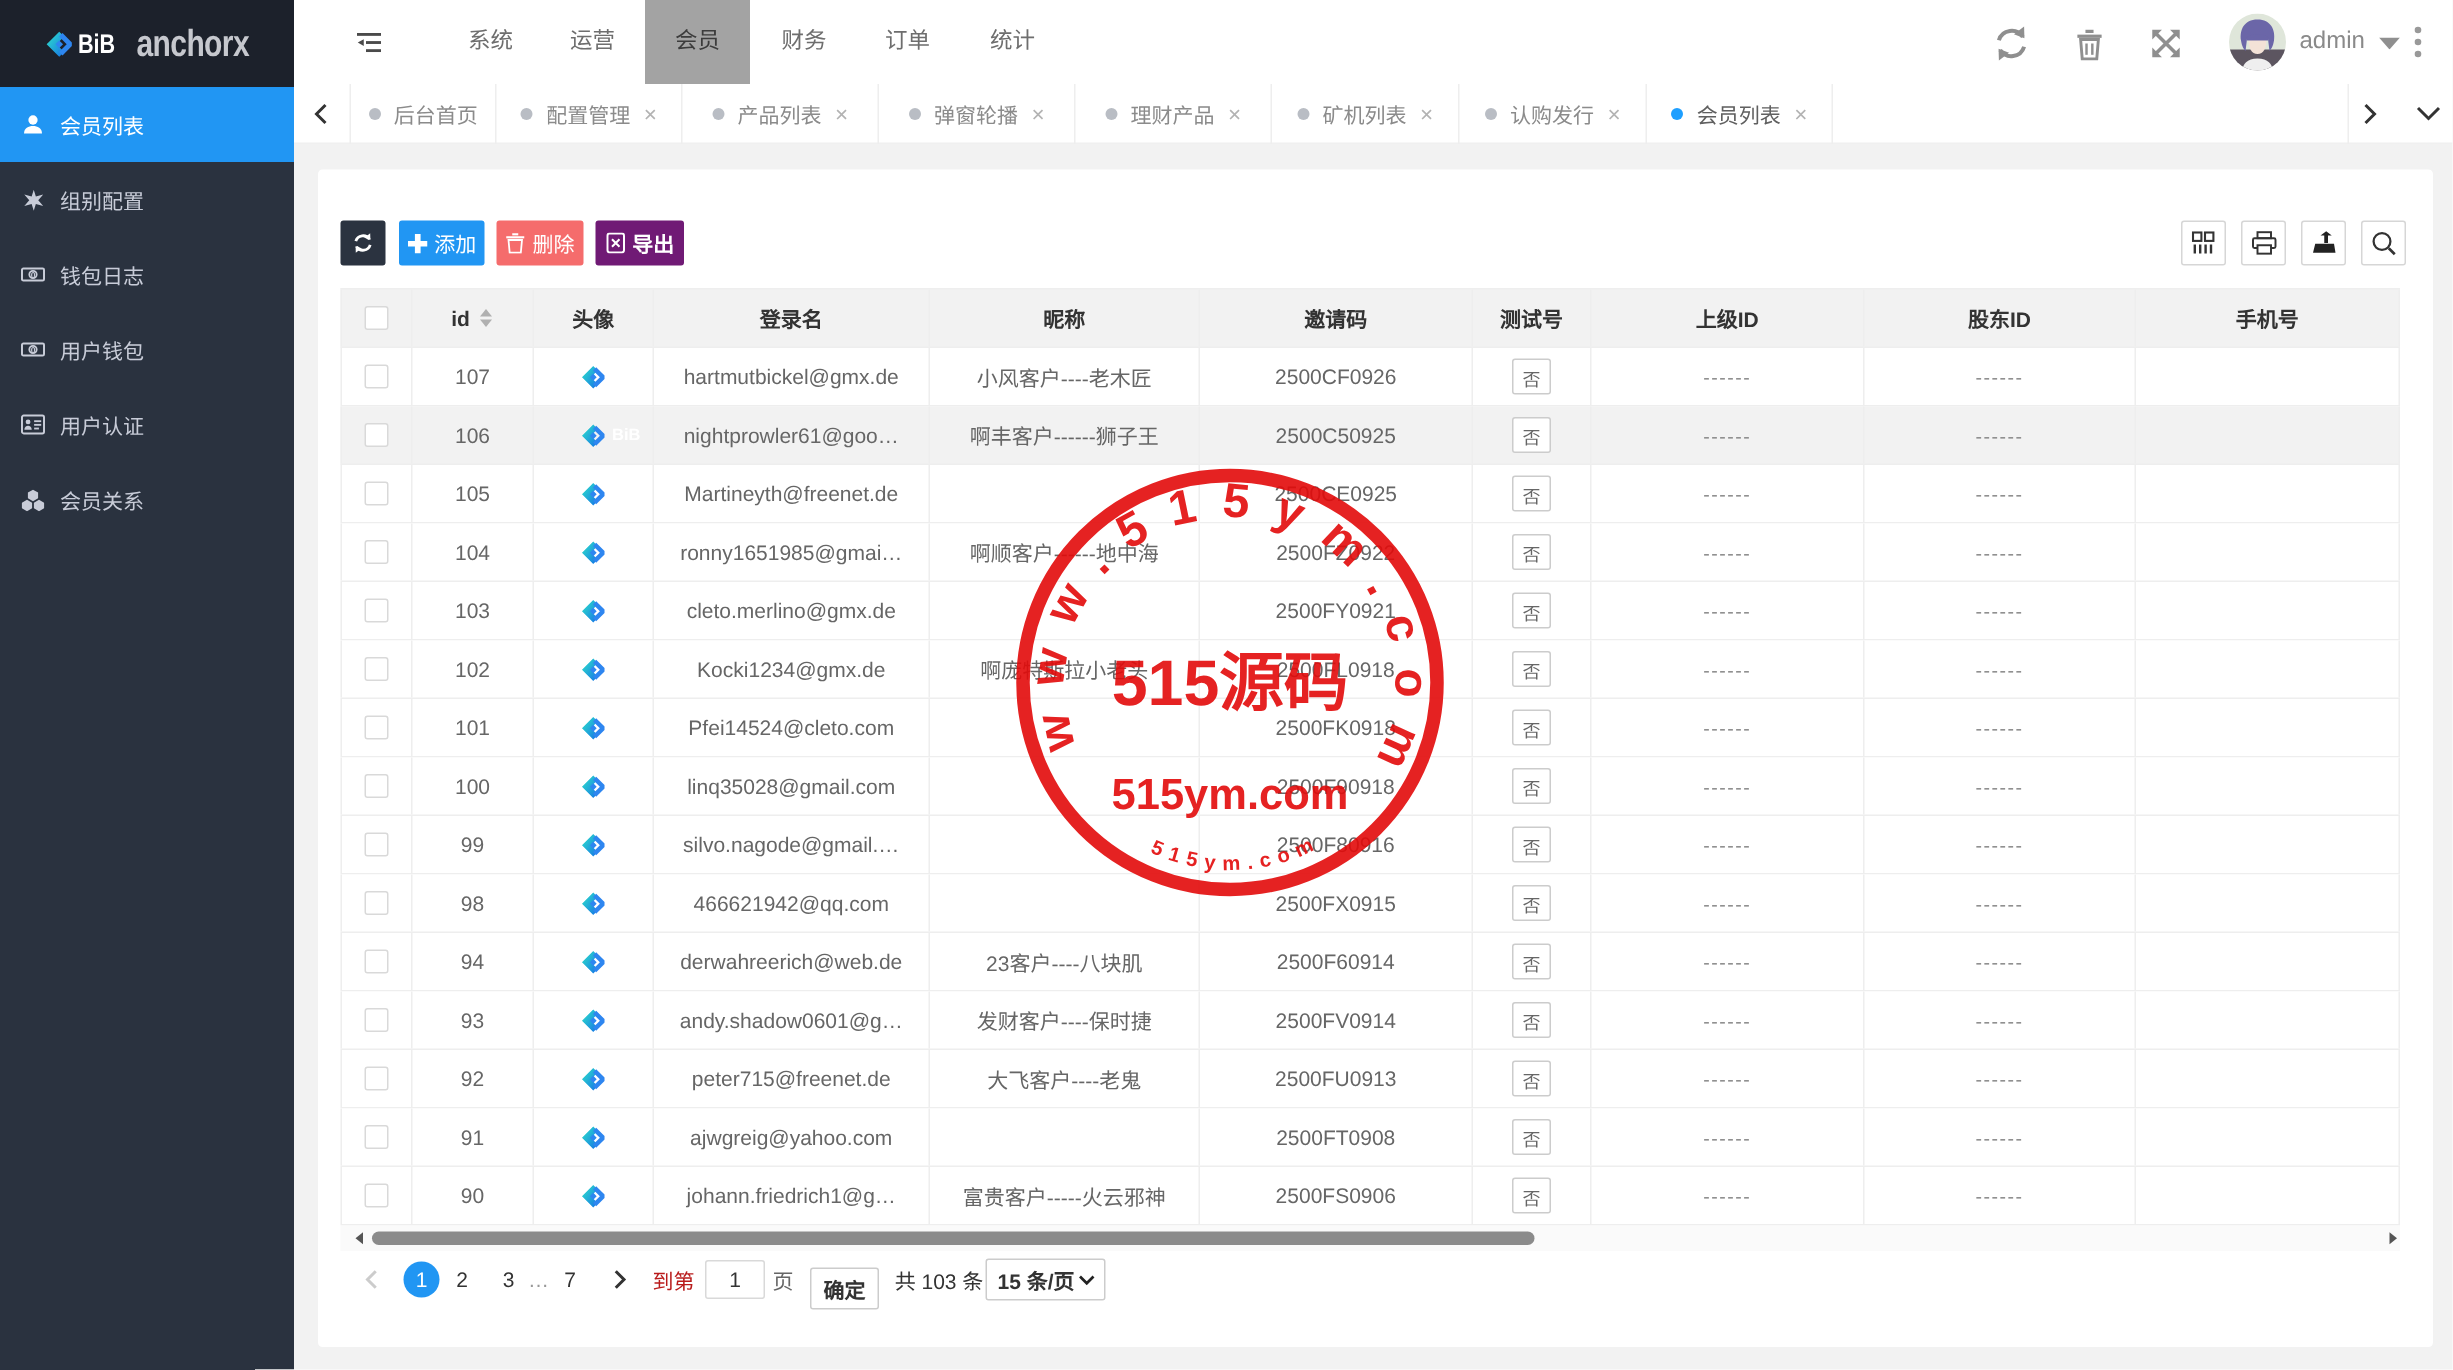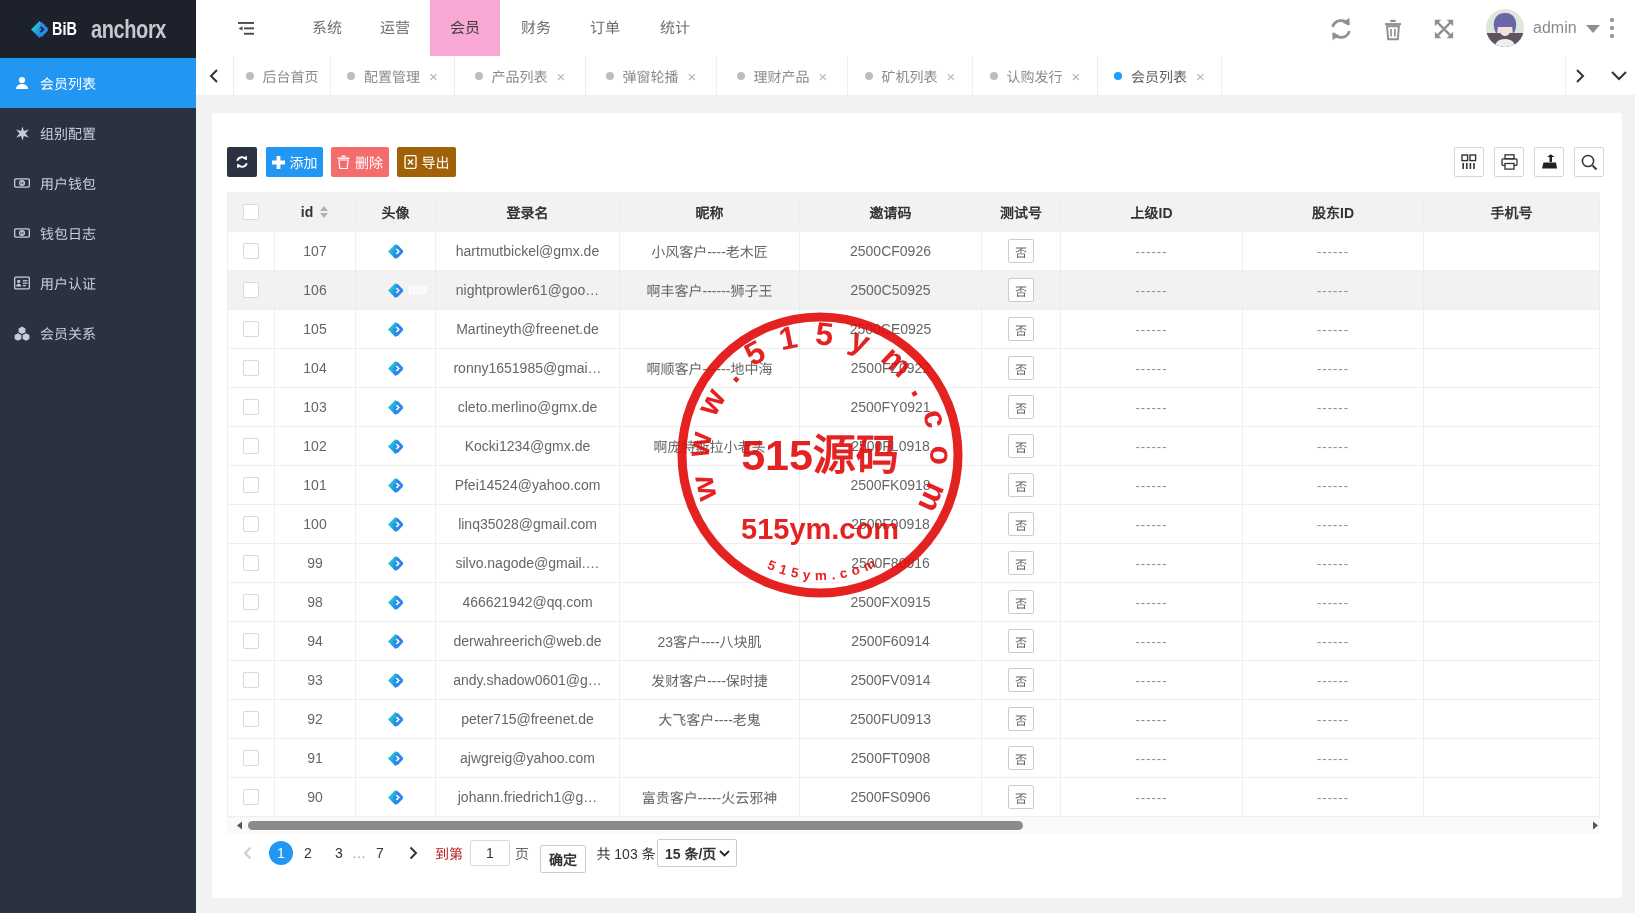--- a/index.html
+++ b/index.html
@@ -13,21 +13,21 @@
   #logo { height:58px; background:#1c212b; display:flex; align-items:center; padding-left:30px; }
   #logo .ltxt { color:#fff; font-size:18px; font-weight:bold; margin-left:3px; transform:scaleX(0.8); transform-origin:left center; display:inline-block; }
   #logo .ltxt2 { color:#c6c8ce; font-size:25px; font-weight:bold; margin-left:8px; transform:scaleX(0.8); transform-origin:left center; display:inline-block; letter-spacing:-0.5px; }
   .mitem { height:50px; display:flex; align-items:center; color:#c8ccd8; font-size:14px; }
   .mitem .mico { width:16px; height:16px; margin-left:14px; margin-right:10px; flex:none; display:flex; align-items:center; justify-content:center;}
   .mitem.on { background:#2196f3; color:#fff; }
 
   
   #header { position:absolute; left:196px; top:0; width:1439px; height:56px; background:#fff; z-index:4; }
   .navitem { position:absolute; top:0; height:56px; line-height:56px; text-align:center; font-size:15px; color:#6e6e6e; width:70px; }
-  .navitem.on { background:#f9a8d4; color:#3c3c3c; }
+  .navitem.on { background:#a3a3a3; color:#3c3c3c; }
   .hico { position:absolute; top:14px; width:28px; height:28px; }
 
   
   #tabbar { position:absolute; left:196px; top:56px; width:1439px; height:40px; background:#fff; z-index:4; border-bottom:1px solid #f0f0f0;}
   .tab { position:absolute; top:0; height:40px; border-right:1px solid #eee; display:flex; align-items:center; justify-content:center; font-size:14px; color:#8b8b8b; }
   .tab .dot { width:8px; height:8px; border-radius:50%; background:#b9bdc4; margin-right:9px; }
   .tab .x { color:#b3b3b3; font-size:15px; margin-left:9px; font-family:"Liberation Sans",sans-serif; }
   .tab.on .dot { background:#1e9fff; }
   .tab.on { color:#606060; }
 
@@ -88,28 +88,28 @@
     <svg width="15" height="15" viewBox="0 0 15 15">
           <path d="M7.5 0.5 L8.9 5 L13.8 3.6 L10.5 7.5 L13.8 11.4 L8.9 10 L7.5 14.5 L6.1 10 L1.2 11.4 L4.5 7.5 L1.2 3.6 L6.1 5 Z" fill="#c8ccd8"></path>
         </svg>
   </span>组别配置</div>
   <div class="mitem"><span class="mico">
     <svg width="17" height="14" viewBox="0 0 17 14">
           <rect x="0.7" y="2.7" width="15.6" height="8.6" rx="1" fill="none" stroke="#c8ccd8" stroke-width="1.4"></rect>
           <circle cx="8.5" cy="7" r="2.6" fill="none" stroke="#c8ccd8" stroke-width="1.3"></circle>
           <text x="8.5" y="9.2" font-size="6" fill="#c8ccd8" text-anchor="middle" font-weight="bold">0</text>
         </svg>
-  </span>用户钱包</div>
+  </span>钱包日志</div>
   <div class="mitem"><span class="mico">
     <svg width="17" height="14" viewBox="0 0 17 14">
           <rect x="0.7" y="2.7" width="15.6" height="8.6" rx="1" fill="none" stroke="#c8ccd8" stroke-width="1.4"></rect>
           <circle cx="8.5" cy="7" r="2.6" fill="none" stroke="#c8ccd8" stroke-width="1.3"></circle>
           <text x="8.5" y="9.2" font-size="6" fill="#c8ccd8" text-anchor="middle" font-weight="bold">0</text>
         </svg>
-  </span>钱包日志</div>
+  </span>用户钱包</div>
   <div class="mitem"><span class="mico">
     <svg width="17" height="14" viewBox="0 0 17 14">
           <rect x="0.7" y="0.7" width="15.6" height="12.6" rx="1.2" fill="none" stroke="#c8ccd8" stroke-width="1.4"></rect>
           <circle cx="5" cy="5.2" r="1.7" fill="#c8ccd8"></circle>
           <path d="M2.4 10.8 C2.4 8.6 3.7 7.8 5 7.8 C6.3 7.8 7.6 8.6 7.6 10.8 Z" fill="#c8ccd8"></path>
           <rect x="9.3" y="4" width="5" height="1.3" fill="#c8ccd8"></rect>
           <rect x="9.3" y="6.6" width="5" height="1.3" fill="#c8ccd8"></rect>
           <rect x="9.3" y="9.2" width="3.4" height="1.3" fill="#c8ccd8"></rect>
         </svg>
   </span>用户认证</div>
@@ -218,21 +218,21 @@
         <path d="M4.6 0 h3.8 v4.6 h4.6 v3.8 h-4.6 v4.6 h-3.8 v-4.6 h-4.6 v-3.8 h4.6 Z" fill="#fff"></path>
       </svg>添加
   </div>
   <div class="btn" style="left:119px;width:58px;background:#f56c6c;">
     <svg width="13" height="14" viewBox="0 0 13 14" style="margin-right:5px;">
       <rect x="0.5" y="2.5" width="12" height="1.4" fill="#fff"></rect>
         <rect x="4.5" y="0.5" width="4" height="1.4" fill="#fff"></rect>
       <path d="M2 5 h9 l-0.8 8.5 h-7.4 Z" fill="none" stroke="#fff" stroke-width="1.2"></path>
     </svg>删除
   </div>
-  <div class="btn" style="left:185px;width:59px;background:#a16207;">
+  <div class="btn" style="left:185px;width:59px;background:#701a75;font-weight:bold;">
     <svg width="13" height="14" viewBox="0 0 13 14" style="margin-right:5px;">
       <rect x="1" y="0.7" width="11" height="12.6" rx="1.4" fill="none" stroke="#fff" stroke-width="1.3"></rect>
       <path d="M4 4.5 L9 9.5 M9 4.5 L4 9.5" stroke="#fff" stroke-width="1.4"></path>
     </svg>导出
   </div>
 
   <div class="iconbtn" style="left:1242px;">
     <svg width="16" height="16" viewBox="0 0 16 16">
       <rect x="1" y="1" width="5.6" height="5.6" fill="none" stroke="#333" stroke-width="1.4"></rect>
       <rect x="9" y="1" width="5.6" height="5.6" fill="none" stroke="#333" stroke-width="1.4"></rect>
@@ -462,21 +462,21 @@
         <div class="td" style="left:129px;width:80px;">
           <span style="position:relative;display:inline-flex;width:17px;height:17px;">
             <svg width="17" height="17" viewBox="0 0 26 26">
               <path d="M13 1.5 L1.5 13 L13 24.5 L17.5 20 L10.5 13 L17.5 6 Z" fill="url(#lg1)"></path>
               <path d="M16 2.8 L24.5 11.3 L24.5 14.7 L16 23.2 L12.8 20 L19.8 13 L12.8 6 Z" fill="#2e86f0"></path>
               <path d="M13 9.5 L16.5 13 L13 16.5 L9.5 13 Z" fill="#2e86f0"></path>
             </svg>
             <span style="position:absolute;left:21px;top:2px;color:#fff;font-size:11px;font-weight:bold;">BiB</span>
           </span>
         </div>
-        <div class="td" style="left:209px;width:184px;">Pfei14524@yahoo.com</div>
+        <div class="td" style="left:209px;width:184px;">Pfei14524@cleto.com</div>
         <div class="td" style="left:393px;width:180px;"></div>
         <div class="td" style="left:573px;width:182px;">2500FK0918</div>
         <div class="td" style="left:755px;width:79px;">
           <span class="nobtn">否</span>
         </div>
         <div class="td" style="left:834px;width:182px;">
           <span class="dash">------</span>
         </div>
         <div class="td" style="left:1016px;width:181px;">
           <span class="dash">------</span>

